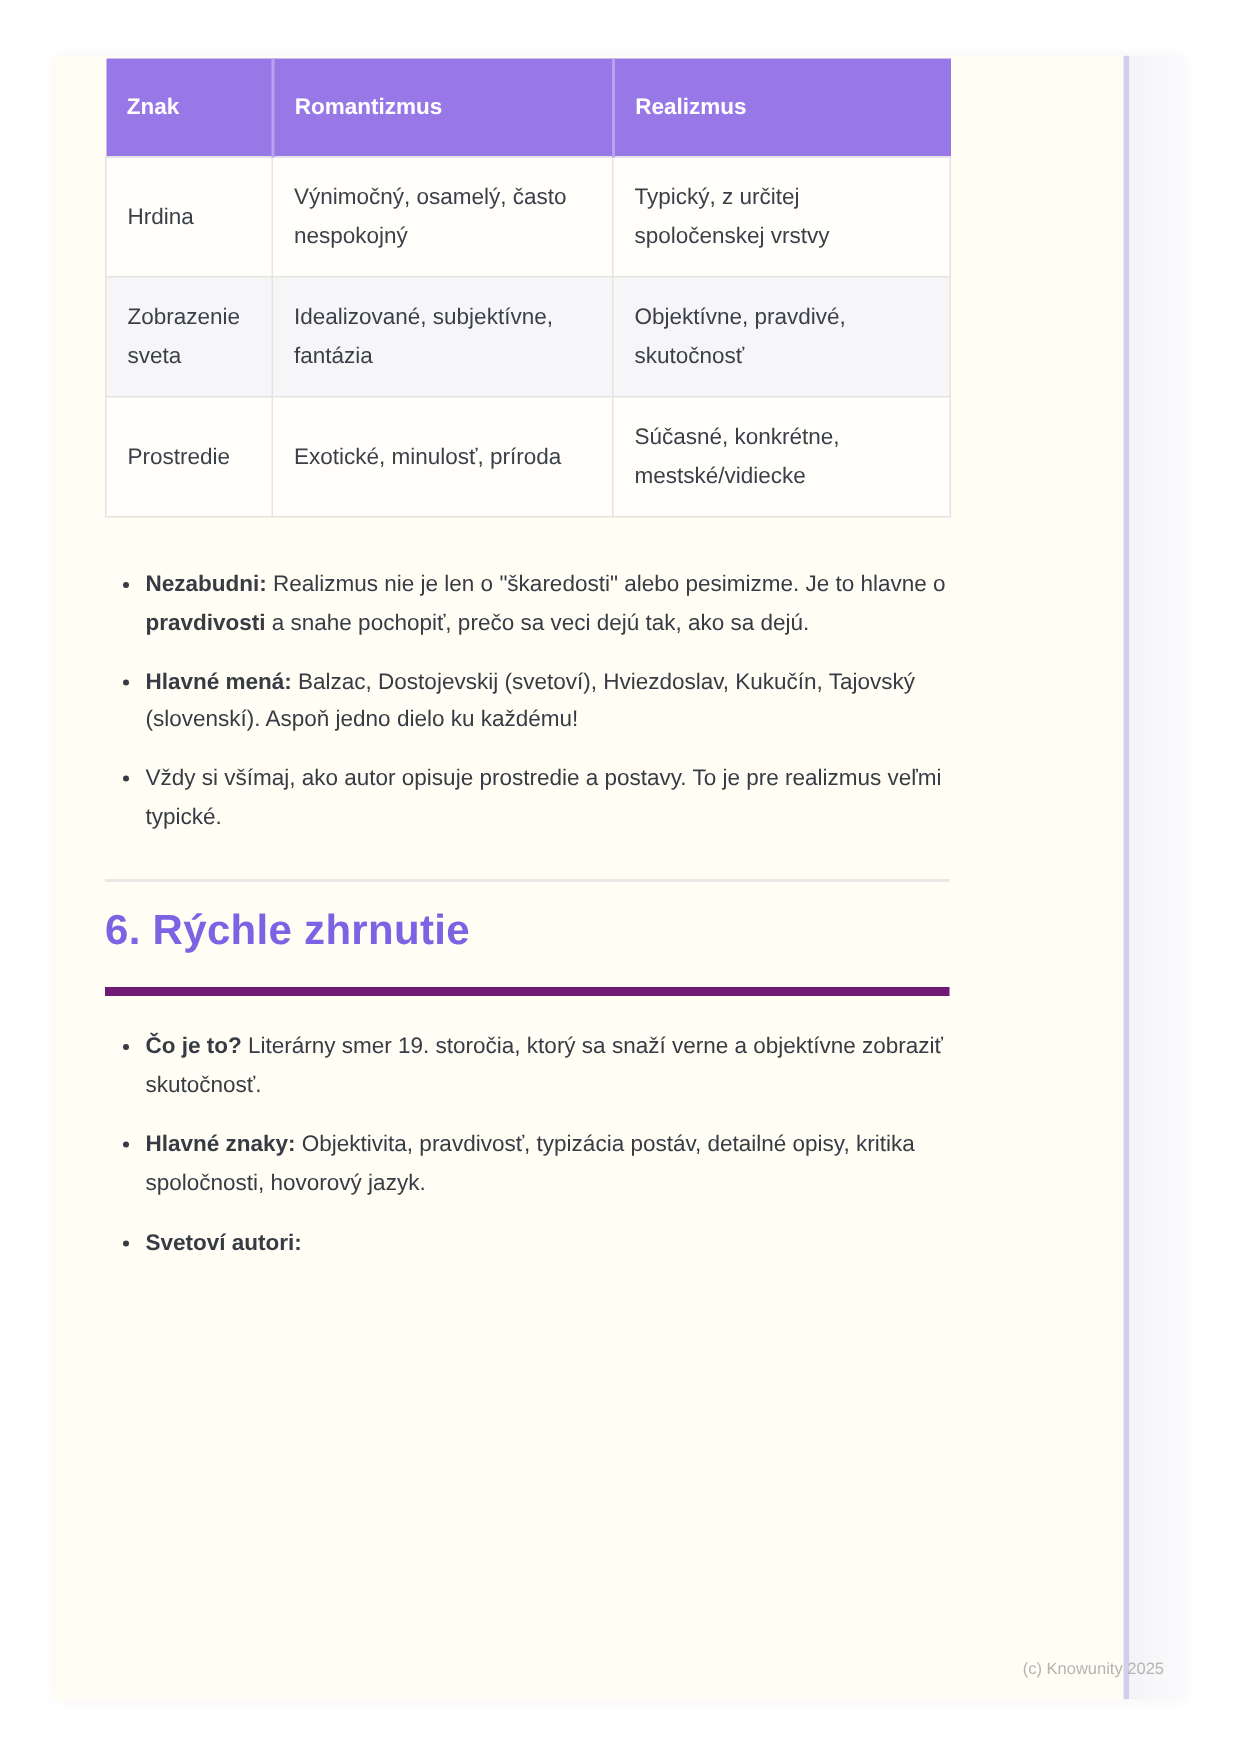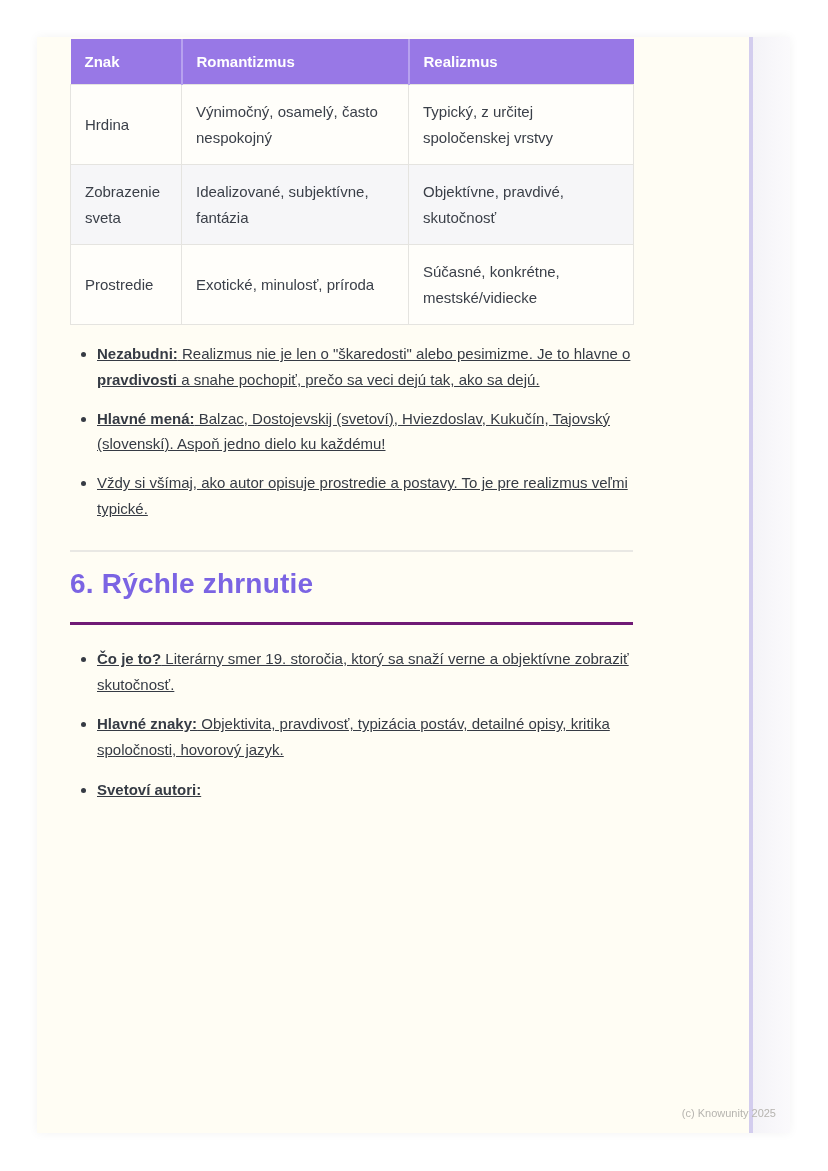--- a/index.html
+++ b/index.html
@@ -42,41 +42,40 @@
   }
   table.compare col.c1 { width: 111px; }
   table.compare col.c2 { width: 227px; }
   table.compare col.c3 { width: 225px; }
   table.compare th {
     background: #9878e6;
     color: #ffffff;
     font-weight: bold;
     text-align: left;
     height: 44px;
-    padding: 14px 14px;
+    padding: 24px 14px;
     font-size: 15px;
     border: none;
   }
   table.compare th:not(:last-child) { border-right: 2px solid #b7a2ef; }
   table.compare td {
     border: 1px solid #e5e4e0;
     height: 80px;
     padding: 10px 14px;
     vertical-align: middle;
     line-height: 1.7;
     color: #3a3f48;
   }
   table.compare tr:nth-child(even) td { background: #f6f6f8; }
   table.compare tr:nth-child(odd) td { background: #fffefa; }
   
   ul.bullets {
-    margin: 16px 0 0 0;
+    margin: 32px 0 0 0;
     padding: 0 0 0 27px;
     list-style: disc;
-    text-decoration: underline;
   }
   ul.bullets > li {
     margin-bottom: 13px;
     font-size: 15px;
     line-height: 1.72;
   }
   ul.sub {
     margin: 11px 0 0 0;
     padding: 0 0 0 33px;
     list-style: circle;
@@ -84,21 +83,21 @@
   ul.sub > li { margin-bottom: 14px; font-size: 15px; line-height: 1.72; }
   
   hr.divider {
     border: none;
     border-top: 2px solid #e9e8e4;
     margin: 28px 0 0 0;
   }
   h2.section {
     margin: 16px 0 0 0;
     padding-bottom: 22px;
-    border-bottom: 3px solid #701a75;
+    border-bottom: 6px solid #701a75;
     color: #7b64e3;
     font-size: 28px;
     font-weight: bold;
     letter-spacing: 0.2px;
   }
   ul.summary { margin-top: 21px; }
   ul.summary > li { margin-bottom: 14px; }
   
   .watermark {
     position: absolute;

